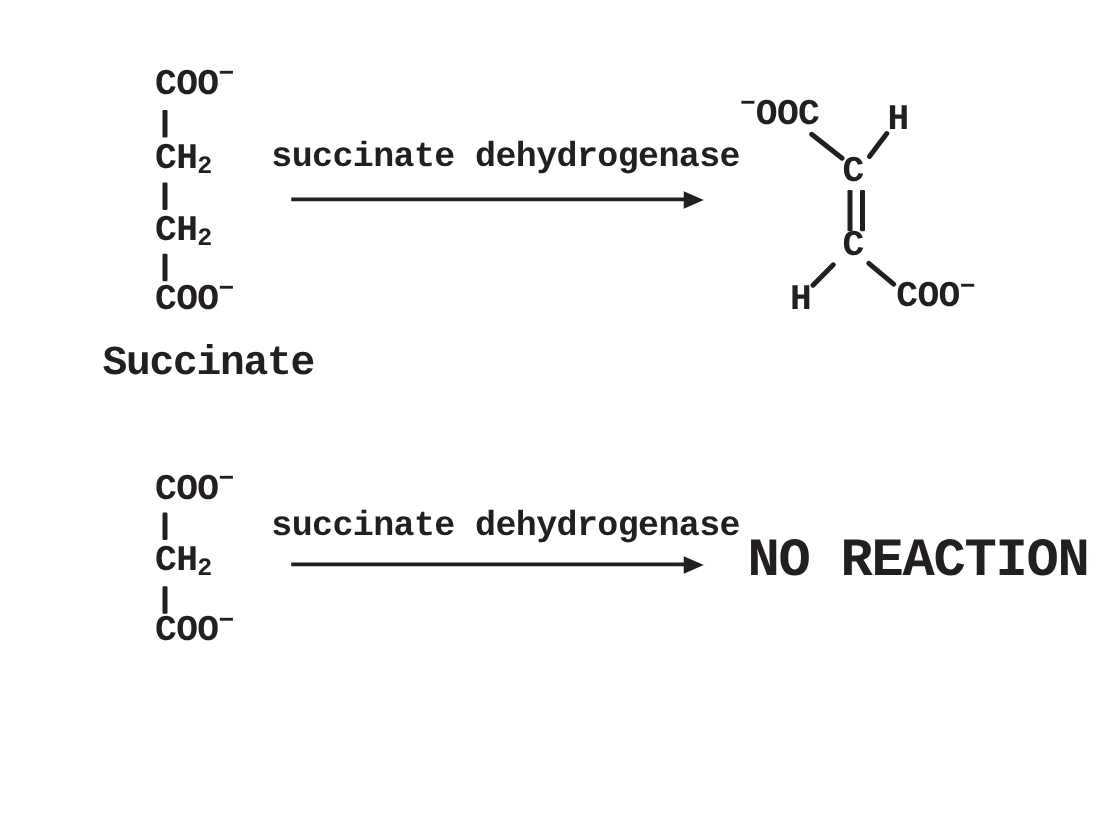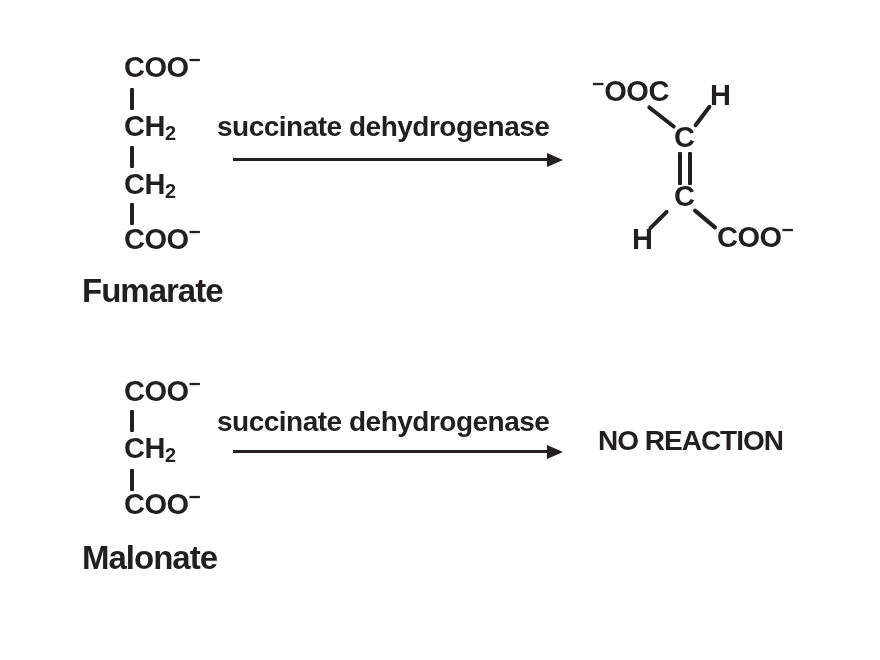--- a/index.html
+++ b/index.html
@@ -1,21 +1,21 @@
 <!DOCTYPE html>
 <html style="--ink: #231f20; --bg: #ffffff;"><head>
 <meta charset="utf-8">
 <style>
   :root { --ink:#231f20; --bg:#ffffff; }
   * { margin:0; padding:0; box-sizing:border-box; }
   body { background:var(--bg); }
   .canvas {
     position:relative; width:880px; height:600px;
     background:var(--bg); overflow:hidden;
-    font-family:Liberation Sans, sans-serif; color:var(--ink);padding-left:44px;
+    font-family:Liberation Mono, monospace; color:var(--ink);padding-left:44px;
   }
   
   .fg {
     position:absolute; font-weight:bold; font-size:29px; line-height:1;
     letter-spacing:-0.5px; white-space:nowrap; color:var(--ink);
   }
   .fg .sup { font-size:21px; position:relative; top:-10px; letter-spacing:0; }
   .fg .sub { font-size:20px; position:relative; top:4px; }
   
   .vbond { position:absolute; width:4px; height:22px; background:var(--ink); border-radius:1px; }
@@ -33,39 +33,39 @@
   }
   
   .arrow { position:absolute; height:14px; }
   .arrow-line { position:absolute; left:0; right:13px; top:5px; height:3px; background:var(--ink); }
   .arrow-head {
     position:absolute; right:0; top:0; width:0; height:0;
     border-left:16px solid var(--ink);
     border-top:7px solid transparent; border-bottom:7px solid transparent;
   }
   .no-reaction {
-    position:absolute; font-weight:bold; font-size:28px; line-height:1;
+    position:absolute; font-weight:bold; font-size:43px; line-height:1;
     letter-spacing:-1px; white-space:nowrap;
   }
   
   .faint { position:absolute; height:2px; background:#d9d9d9; opacity:0.7; }
 </style>
 </head>
 <body>
 
 <div class="canvas">
 
   <div class="fg" style="left:124px; top:53px"><span class="m">COO</span><span class="sup">−</span></div>
   <div class="vbond" style="left:130px; top:88px"></div>
   <div class="fg" style="left:124px; top:112px"><span class="m">CH</span><span class="sub">2</span></div>
   <div class="vbond" style="left:130px; top:146px"></div>
   <div class="fg" style="left:124px; top:170px"><span class="m">CH</span><span class="sub">2</span></div>
   <div class="vbond" style="left:130px; top:203px"></div>
   <div class="fg" style="left:124px; top:225px"><span class="m">COO</span><span class="sup">−</span></div>
-  <div class="mol-label" style="left:82px; top:274px">Fumarate</div>
+  <div class="mol-label" style="left:82px; top:274px">Succinate</div>
 
   <div class="enzyme" style="left:217px; top:113px">succinate dehydrogenase</div>
   <div class="arrow" style="left:233px; top:153px; width:330px">
     <div class="arrow-line"></div>
     <div class="arrow-head"></div>
   </div>
 
   <div class="fg" style="left:592px; top:77px"><span class="sup">−</span><span class="m">OOC</span></div>
   <div class="fg" style="left:710px; top:81px"><span class="m">H</span></div>
   <div class="dbond" style="left:644px; top:115px; width:35px; transform:rotate(38deg)"></div>
@@ -77,21 +77,20 @@
   <div class="dbond" style="left:645px; top:218px; width:27px; transform:rotate(-45deg)"></div>
   <div class="dbond" style="left:690px; top:217px; width:30px; transform:rotate(40deg)"></div>
   <div class="fg" style="left:632px; top:225px"><span class="m">H</span></div>
   <div class="fg" style="left:717px; top:223px"><span class="m">COO</span><span class="sup">−</span></div>
 
   <div class="fg" style="left:124px; top:377px"><span class="m">COO</span><span class="sup">−</span></div>
   <div class="vbond" style="left:130px; top:410px"></div>
   <div class="fg" style="left:124px; top:434px"><span class="m">CH</span><span class="sub">2</span></div>
   <div class="vbond" style="left:130px; top:469px"></div>
   <div class="fg" style="left:124px; top:490px"><span class="m">COO</span><span class="sup">−</span></div>
-  <div class="mol-label" style="left:82px; top:541px">Malonate</div>
 
   <div class="enzyme" style="left:217px; top:408px">succinate dehydrogenase</div>
   <div class="arrow" style="left:233px; top:445px; width:330px">
     <div class="arrow-line"></div>
     <div class="arrow-head"></div>
   </div>
 
   <div class="no-reaction" style="left:598px; top:427px">NO REACTION</div>
 
   <div class="faint" style="left:256px; top:601px; width:8px"></div>

